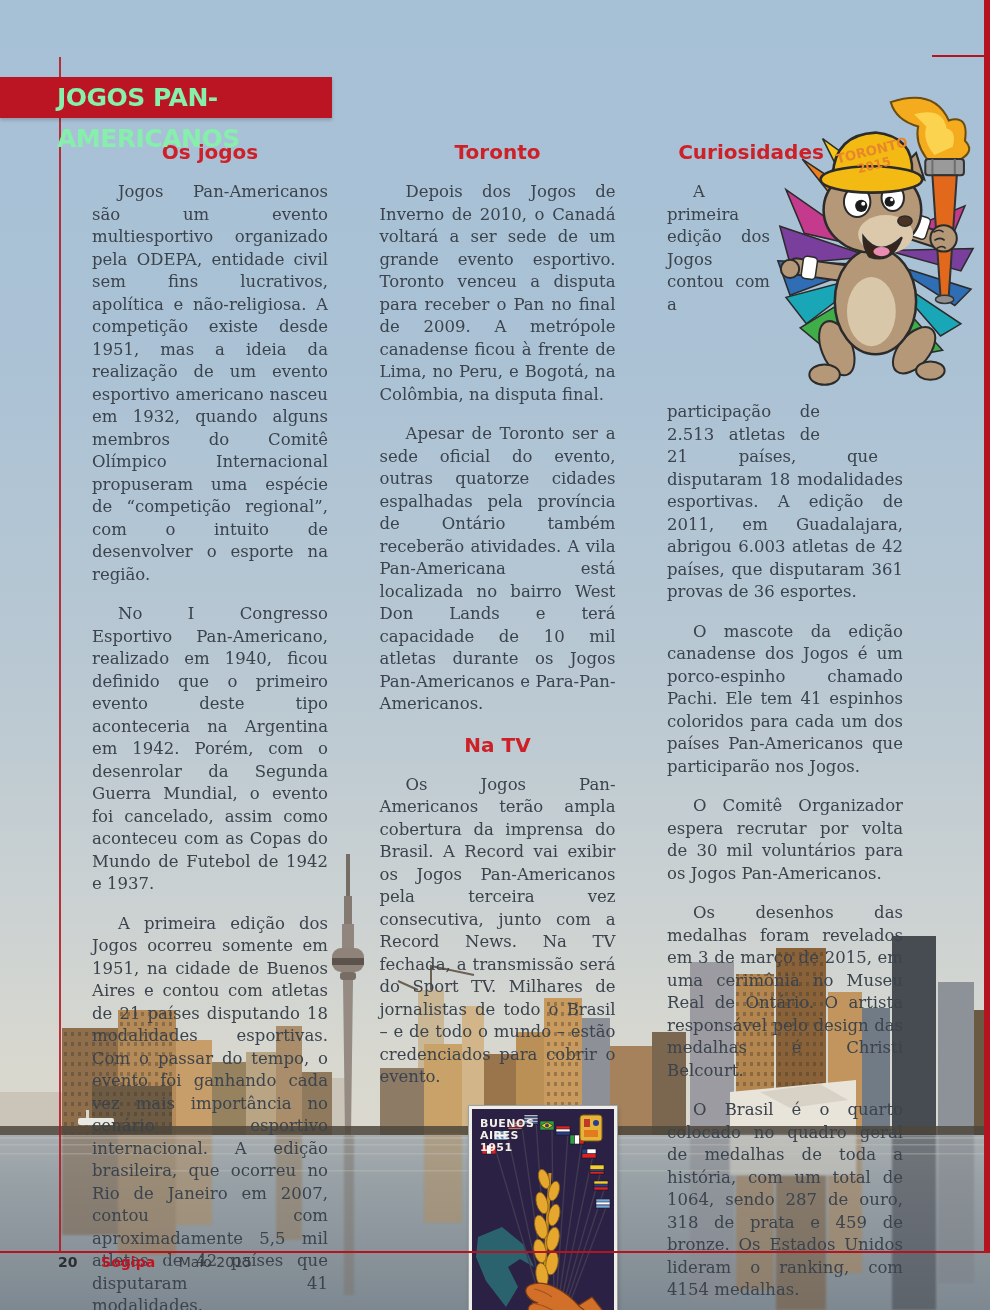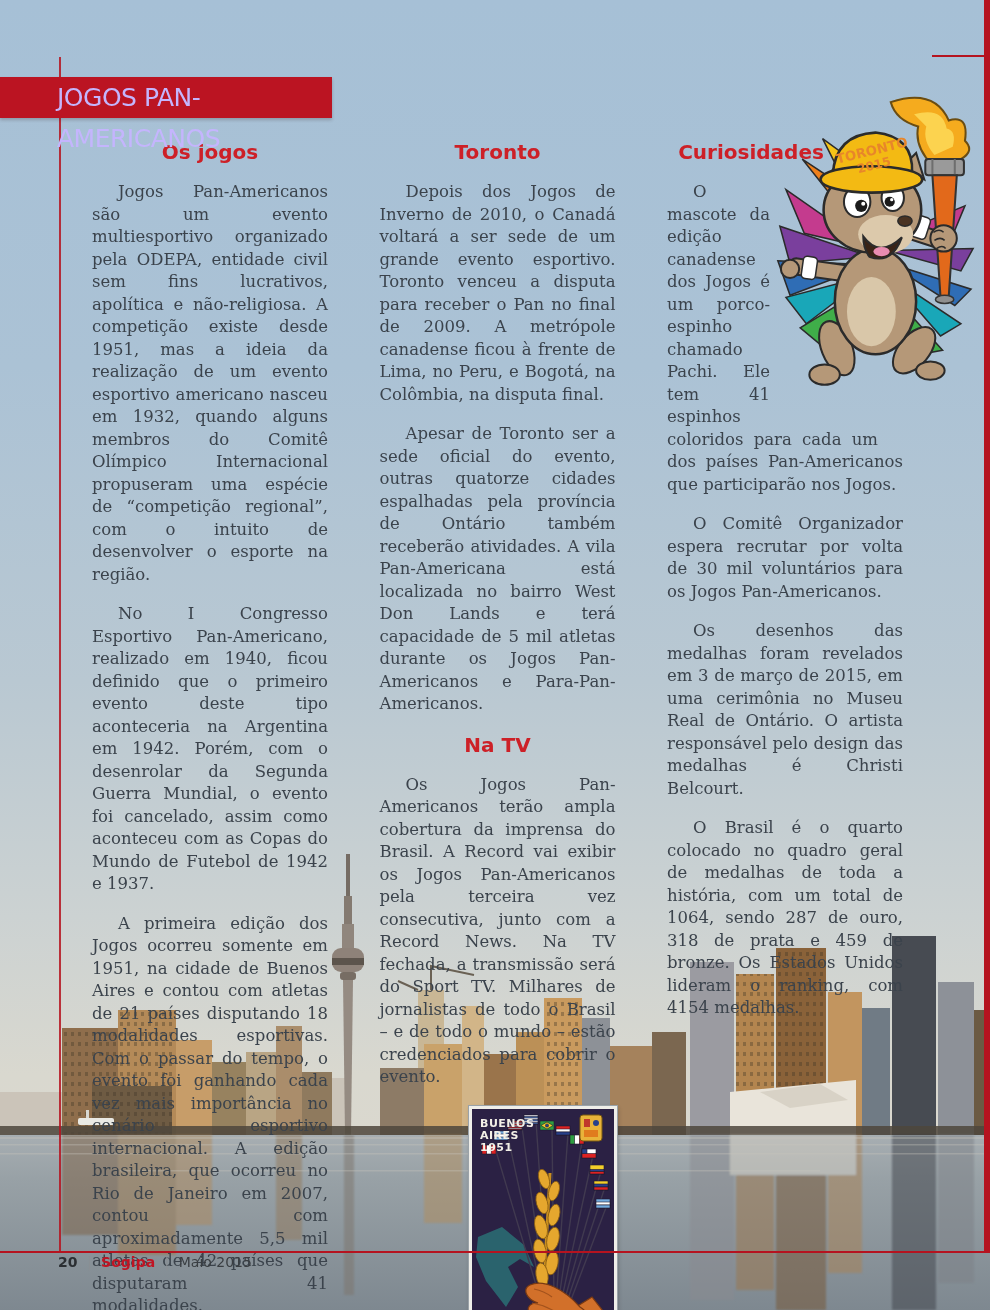--- a/index.html
+++ b/index.html
@@ -10,21 +10,21 @@
   }
   
   .rule{position:absolute;background:#b5131f;z-index:4;}
   .rule-left{left:59px;top:57px;width:2px;height:1195px;opacity:.85;}
   .rule-topright{top:55px;left:932px;width:58px;height:2px;}
   .rule-footer{top:1251px;left:0;width:990px;height:2px;}
   .edge-right{position:absolute;right:0;top:0;width:6px;height:1253px;background:#b5131f;z-index:4;}
   
   .banner{
     position:absolute;left:0;top:77px;width:332px;height:41px;background:#bb1422;z-index:5;
-    color:#c4b5fd;font-family:"DejaVu Sans","Liberation Sans",sans-serif;font-weight:normal;
+    color:#86efac;font-family:"DejaVu Sans","Liberation Sans",sans-serif;font-weight:bold;
     font-size:25px;line-height:41px;padding-left:57px;box-sizing:border-box;letter-spacing:-.5px;
     box-shadow:0 2px 3px rgba(60,40,40,.25);
   }
   
   .cols{position:absolute;left:75px;top:140px;width:845px;z-index:3;display:flex;}
   .col{width:270px;}
   .col+.col{margin-left:17.5px;}
   .col-h{
     margin:0 0 5px 0;text-align:center;color:#cd2027;
     font-family:"DejaVu Sans","Liberation Sans",sans-serif;font-weight:bold;font-size:20px;line-height:24px;
@@ -256,21 +256,21 @@
     <div class="col">
       <h2 class="col-h">Os jogos</h2>
       <p class="para">Jogos Pan-Americanos são um evento multiesportivo organizado pela ODEPA, entidade civil sem fins lucrativos, apolítica e não-religiosa. A competição existe desde 1951, mas a ideia da realização de um evento esportivo americano nasceu em 1932, quando alguns membros do Comitê Olímpico Internacional propuseram uma espécie de “competição regional”, com o intuito de desenvolver o esporte na região.</p>
       <p class="para">No I Congresso Esportivo Pan-Americano, realizado em 1940, ficou definido que o primeiro evento deste tipo aconteceria na Argentina em 1942. Porém, com o desenrolar da Segunda Guerra Mundial, o evento foi cancelado, assim como aconteceu com as Copas do Mundo de Futebol de 1942 e 1937.</p>
       <p class="para">A primeira edição dos Jogos ocorreu somente em 1951, na cidade de Buenos Aires e contou com atletas de 21 países disputando 18 modalidades esportivas. Com o passar do tempo, o evento foi ganhando cada vez mais importância no cenário esportivo internacional. A edição brasileira, que ocorreu no Rio de Janeiro em 2007, contou com aproximadamente 5,5 mil atletas de 42 países que disputaram 41 modalidades.</p>
     </div>
 
     <div class="col">
       <h2 class="col-h">Toronto</h2>
       <p class="para">Depois dos Jogos de Inverno de 2010, o Canadá voltará a ser sede de um grande evento esportivo. Toronto venceu a disputa para receber o Pan no final de 2009. A metrópole canadense ficou à frente de Lima, no Peru, e Bogotá, na Colômbia, na disputa final.</p>
-      <p class="para">Apesar de Toronto ser a sede oficial do evento, outras quatorze cidades espalhadas pela província de Ontário também receberão atividades. A vila Pan-Americana está localizada no bairro West Don Lands e terá capacidade de 5 mil atletas durante os Jogos Pan-Americanos e Para-Pan-Americanos.</p>
+      <p class="para">Apesar de Toronto ser a sede oficial do evento, outras quatorze cidades espalhadas pela província de Ontário também receberão atividades. A vila Pan-Americana está localizada no bairro West Don Lands e terá capacidade de 10 mil atletas durante os Jogos Pan-Americanos e Para-Pan-Americanos.</p>
       <h2 class="col-h h-space">Na TV</h2>
       <p class="para">Os Jogos Pan-Americanos terão ampla cobertura da imprensa do Brasil. A Record vai exibir os Jogos Pan-Americanos pela terceira vez consecutiva, junto com a Record News. Na TV fechada, a transmissão será do Sport TV. Milhares de jornalistas de todo o Brasil – e de todo o mundo – estão credenciados para cobrir o evento.</p>
 
       <svg class="poster" viewBox="0 0 142 250">
         <rect x="0" y="0" width="142" height="250" fill="#2b2144"></rect>
 
         <path d="M6,128 L30,118 L52,136 L62,158 L48,150 L36,158 L46,178 L34,198 L14,172 L4,148 Z" fill="#2a6a72" opacity="0.9"></path>
         <path d="M58,200 L92,188 L102,214 L72,226 Z" fill="#265f68" opacity="0.85"></path>
 
         <g stroke="#413a50" stroke-width="1.4">
@@ -383,20 +383,21 @@
         <text x="8" y="230" font-size="14.5" font-weight="bold" fill="#ef9f35">DEPORTIVOS</text>
         <text x="8" y="245" font-size="12.5" font-weight="bold" fill="#ef9f35">PANAMERICANOS</text>
       </svg>
     </div>
 
     <div class="col">
       <h2 class="col-h col3-h">Curiosidades</h2>
       <div class="sp1"></div>
       <div class="sp2"></div>
       <div class="sp3"></div>
+      <p class="para">A primeira edição dos Jogos contou com a participação de 2.513 atletas de 21 países, que disputaram 18 modalidades esportivas. A edição de 2011, em Guadalajara, abrigou 6.003 atletas de 42 países, que disputaram 361 provas de 36 esportes.</p>
       <p class="para">O mascote da edição canadense dos Jogos é um porco-espinho chamado Pachi. Ele tem 41 espinhos coloridos para cada um dos países Pan-Americanos que participarão nos Jogos.</p>
       <p class="para">O Comitê Organizador espera recrutar por volta de 30 mil voluntários para os Jogos Pan-Americanos.</p>
       <p class="para">Os desenhos das medalhas foram revelados em 3 de março de 2015, em uma cerimônia no Museu Real de Ontário. O artista responsável pelo design das medalhas é Christi Belcourt.</p>
       <p class="para">O Brasil é o quarto colocado no quadro geral de medalhas de toda a história, com um total de 1064, sendo 287 de ouro, 318 de prata e 459 de bronze. Os Estados Unidos lideram o ranking, com 4154 medalhas.</p>
     </div>
 
   </div>
 
   <div class="footer">
     <span class="pg">20</span>

